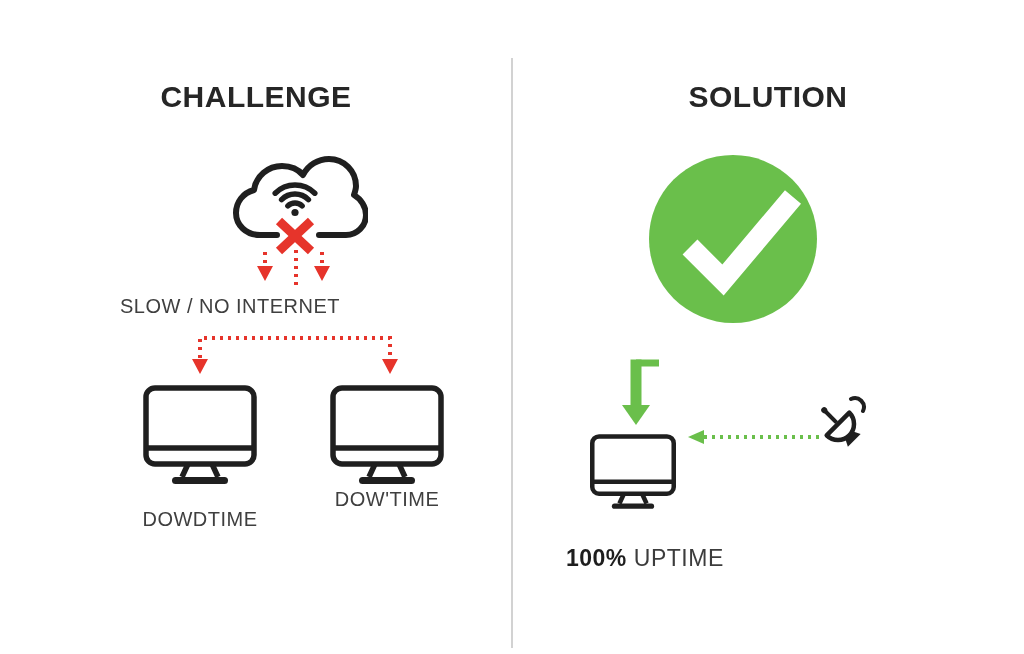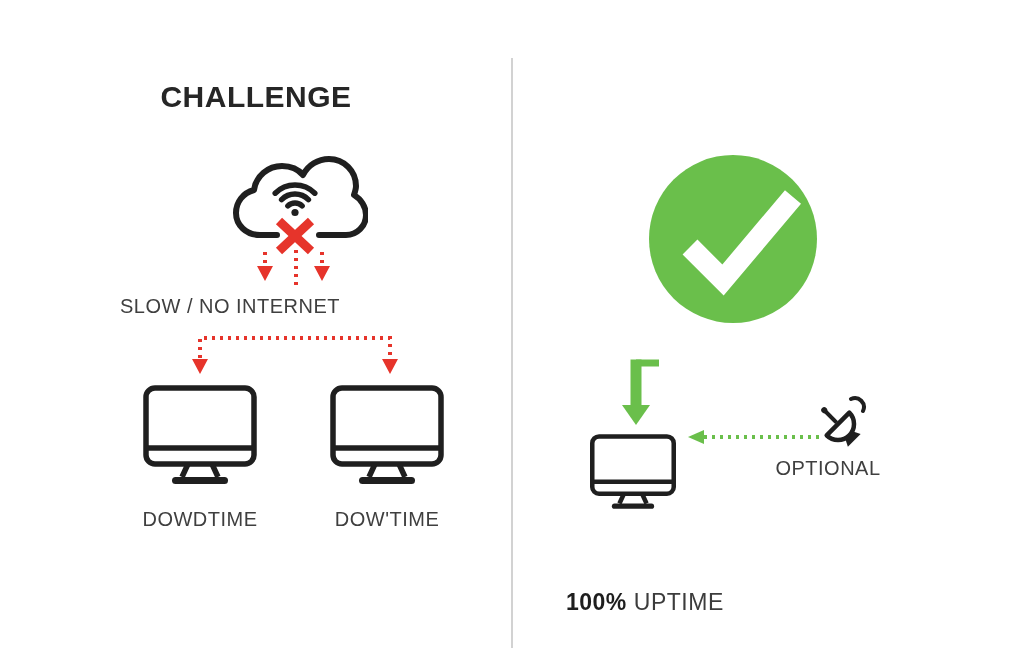--- a/index.html
+++ b/index.html
@@ -9,21 +9,21 @@
   *{margin:0;padding:0;box-sizing:border-box;}
   html,body{background:#fff;}
   body{font-family:"Liberation Sans",sans-serif;}
   .stage{position:relative;width:1024px;height:654px;background:#fff;overflow:hidden;padding-left:44px;}
   .abs{position:absolute;}
   .divider{width:2px;background:var(--divider);}
   .title{width:512px;text-align:center;font-size:30px;font-weight:700;letter-spacing:.5px;color:var(--title);}
   .label{font-size:20px;letter-spacing:.5px;color:var(--label);}
   .center-text{text-align:center;}
   .stability{font-size:27px;font-weight:700;letter-spacing:.5px;color:#1c1c1c;}
-  .uptime{font-size:23px;letter-spacing:.5px;color:#3c3c3c;margin-top:44px;}
+  .uptime{font-size:23px;letter-spacing:.5px;color:#3c3c3c;}
   .uptime b{color:#1e1e1e;font-weight:700;}
   .uptime .space{display:inline-block;width:7px;}
   .sync-label{width:160px;text-align:center;font-size:20px;line-height:26px;letter-spacing:.5px;color:var(--label);}
   
   .ink-st{stroke:var(--ink);fill:none;}
   .ink-f{fill:var(--ink);}
   .red-st{stroke:var(--red);fill:none;}
   .red-f{fill:var(--red);}
   .green-st{stroke:var(--green);fill:none;}
   .green-f{fill:var(--green);}
@@ -74,22 +74,23 @@
   </svg>
 
   <svg class="abs" style="left:330px;top:385px;" width="114" height="103" viewBox="0 0 114 103">
     <rect class="ink-st" stroke-width="5.5" x="3" y="3" width="108" height="76" rx="9"></rect>
     <path class="ink-st" stroke-width="5.5" d="M4 63 H110"></path>
     <path class="ink-st" stroke-width="5.5" d="M45 79 L39 92 M69 79 L75 92"></path>
     <rect class="ink-f" x="29" y="92" width="56" height="7" rx="3.5"></rect>
   </svg>
 
   <div class="abs label center-text" style="left:100px;top:508px;width:200px;">DOWDTIME</div>
-  <div class="abs label center-text" style="left:287px;top:508px;width:200px;">DOW'TIME</div>
+  <div class="abs label center-text" style="left:287px;top:488px;width:200px;">DOW'TIME</div>
 
+  <div class="abs title" style="left:512px;top:80px;">SOLUTION</div>
 
   <svg class="abs" style="left:647px;top:153px;" width="172" height="172" viewBox="0 0 172 172">
     <circle class="green-f" cx="86" cy="86" r="84"></circle>
     <polyline class="white-st" stroke-width="21" points="43,94 76,127 146,44"></polyline>
   </svg>
 
   <svg class="abs" style="left:614px;top:356px;" width="46" height="72" viewBox="0 0 46 72">
     <path class="green-st" stroke-width="7" d="M45 7 H22"></path>
     <path class="green-st" stroke-width="11" d="M22 3.5 V50"></path>
     <polygon class="green-f" points="8,49 36,49 22,69"></polygon>
@@ -112,20 +113,19 @@
     <g transform="rotate(-45 26 30)">
       <path d="M20.5 46 L17 53 L35 53 L31.5 46 Z" class="ink-f"></path>
       <path d="M10 30 A16 16 0 0 0 42 30 Z" fill="#ffffff" class="" stroke="var(--ink)" stroke-width="4.5" stroke-linejoin="round"></path>
       <path class="ink-st" stroke-width="4" d="M26 28 V12"></path>
       <circle class="ink-f" cx="26" cy="10.5" r="3"></circle>
     </g>
     <path class="ink-st" stroke-width="4" stroke-linecap="round" d="M39 5 A9 9 0 0 1 51 17"></path>
   </svg>
 
   <div class="abs sync-label" style="left:748px;top:455px;">
-    <div>OPTIONAL</div>
   </div>
 
   <div class="abs uptime" style="left:566px;top:545px;">
     <b>100%</b><span class="space"></span><span>UPTIME</span>
   </div>
 
 </div>
 
 </body></html>

